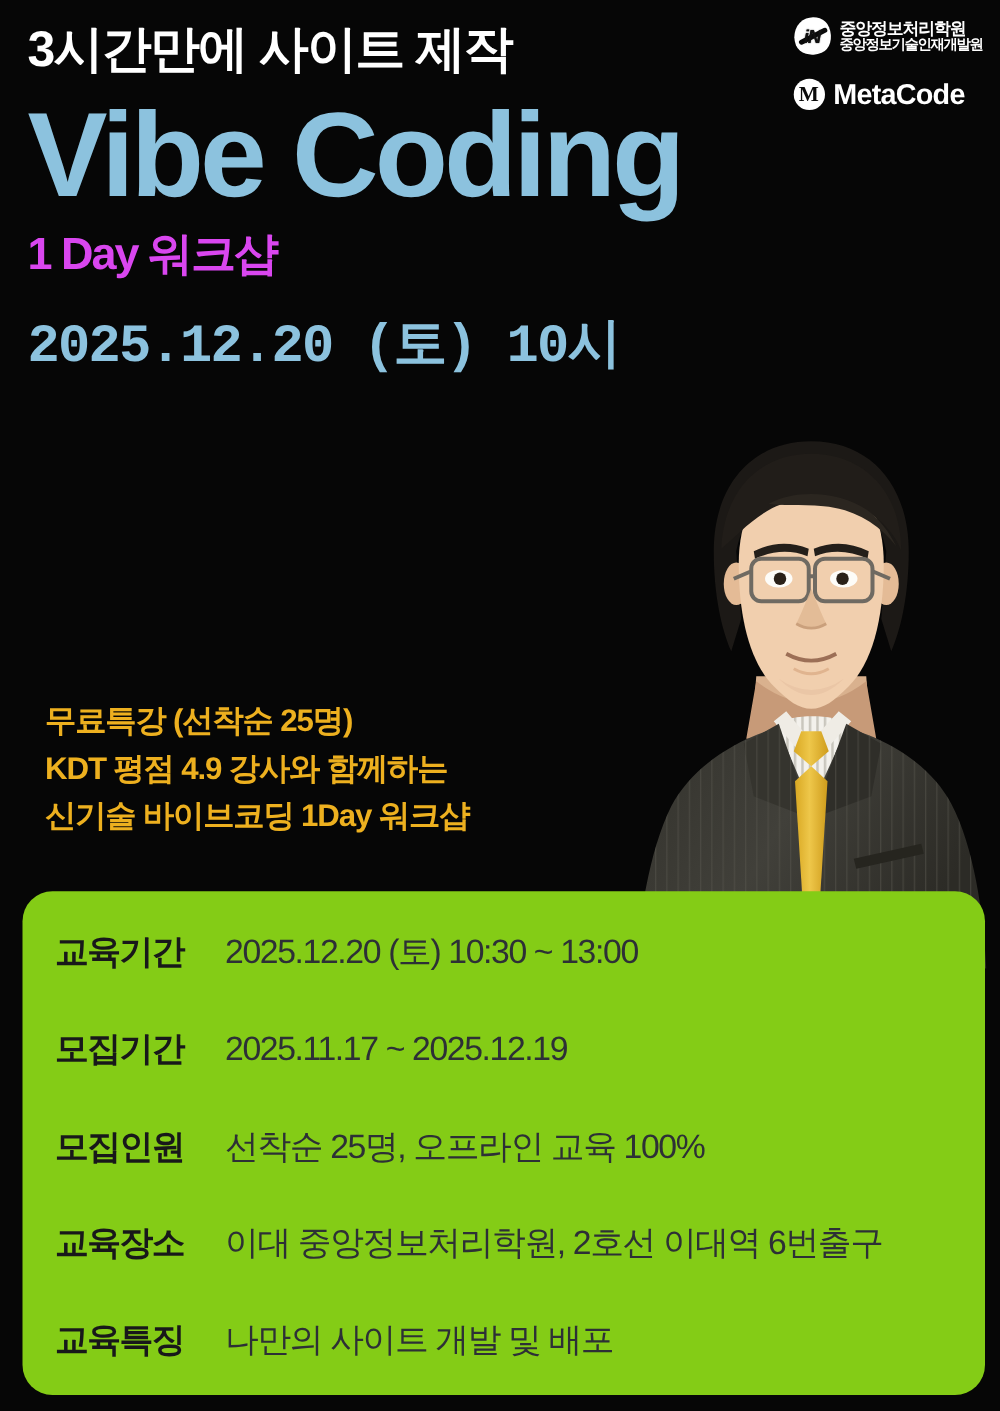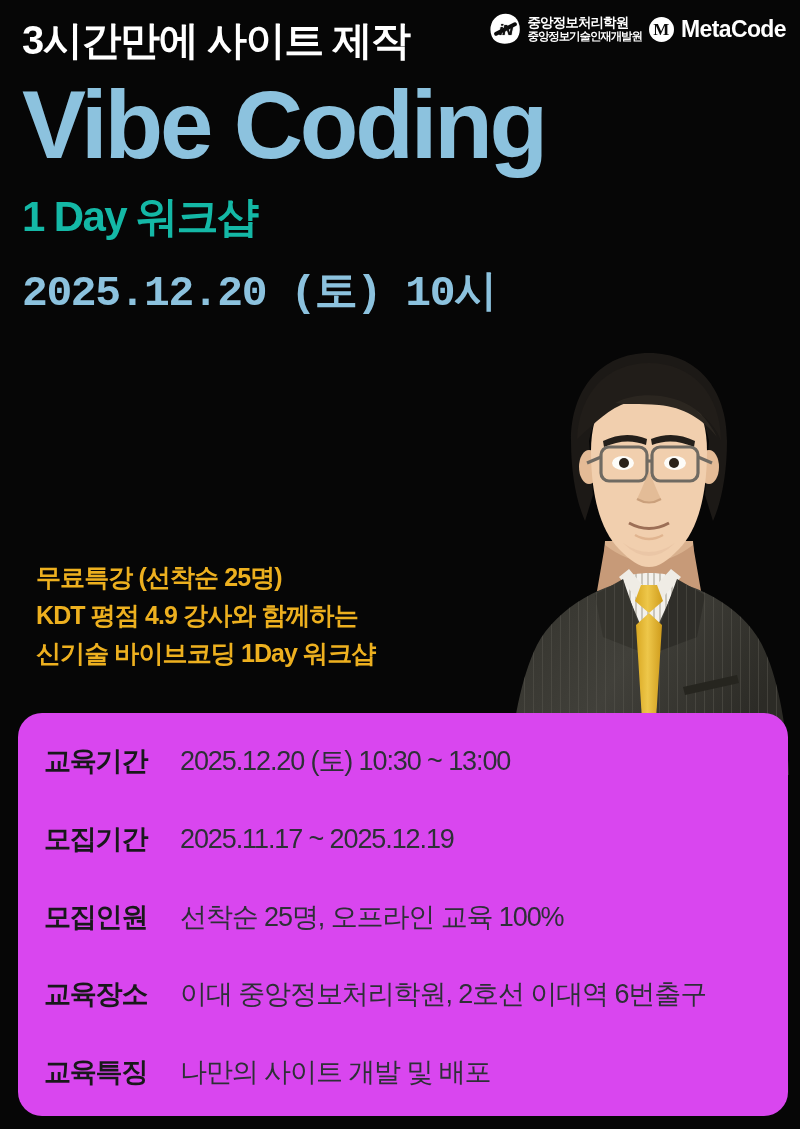--- a/index.html
+++ b/index.html
@@ -14,22 +14,23 @@
     height:1129px;
     background:#060606;
     overflow:hidden;
   }
 
   
   .logo-stack {
     position:absolute;
     top:14px; right:14px;
     display:flex;
-    align-items:center;
-    gap:7px;
+    flex-direction:column;
+    align-items:flex-start;
+    gap:18px;
     z-index:6;
   }
   .logo-row { display:flex; align-items:center; gap:7px; }
 
   .kic-mark {
     position:relative;
     width:30px; height:30px;
     flex:none;
   }
   .kic-mark .blob {
@@ -110,23 +111,23 @@
   .maintitle {
     margin-top:6px;
     color:#8cc2de;
     font-size:96px;
     font-weight:bold;
     letter-spacing:-3.2px;
     line-height:1.18;
     white-space:nowrap;
   }
   .tagline {
-    margin-top:12px;
-    color:#14b8a6;
-    font-size:42px;
+    margin-top:2px;
+    color:#d946ef;
+    font-size:36px;
     font-weight:bold;
     letter-spacing:-1.6px;
     line-height:1.12;
     white-space:nowrap;
   }
   .datetime {
     margin-top:30px;
     color:#8cc2de;
     font-size:43px;
     font-weight:bold;
@@ -159,21 +160,21 @@
     z-index:3;
     overflow:hidden;
   }
   .portrait svg { display:block; width:100%; height:100%; }
 
   
   .info-card {
     position:absolute;
     left:18px; top:713px;
     width:770px; height:403px;
-    background:#d946ef;
+    background:#84cc16;
     border-radius:24px;
     z-index:8;
     padding:30px 41px 26px 26px;
     display:flex;
     flex-direction:column;
     justify-content:space-between;
   }
   .info-row {
     display:flex;
     align-items:baseline;

